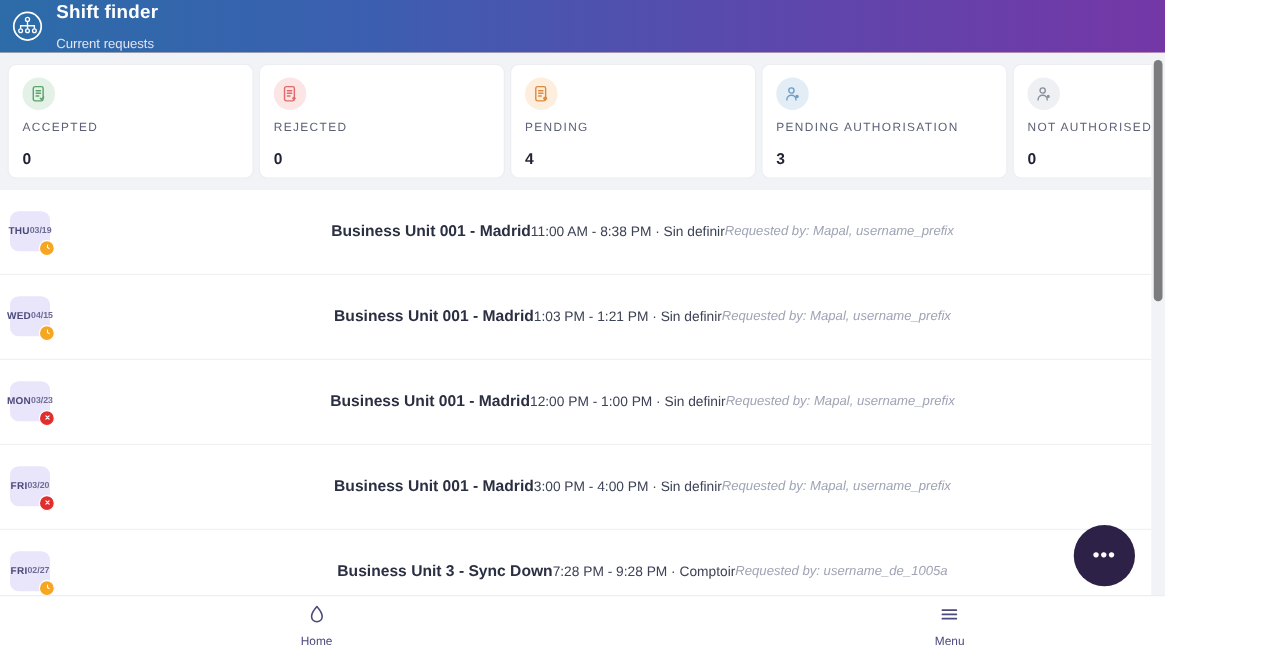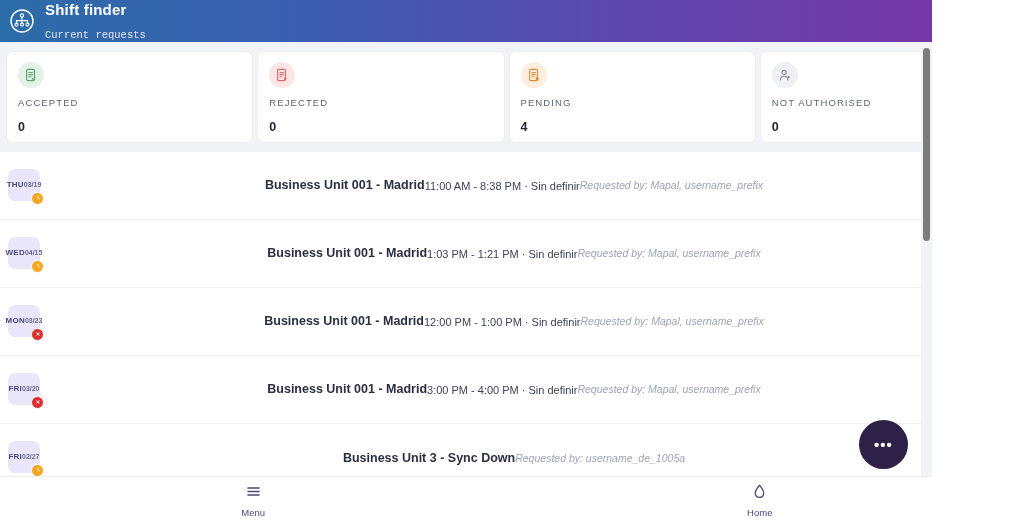--- a/index.html
+++ b/index.html
@@ -32,21 +32,20 @@
     margin-right: 9px;
   }
   .header-texts { display: flex; flex-direction: column; justify-content: center; }
   .header-title {
     color: #ffffff; font-size: 15px; font-weight: bold;
     letter-spacing: .2px; line-height: 17px;
   }
   .header-sub {
     color: #e2e4f0; font-size: 10.5px; line-height: 13px;
     margin-top: 11px;
-    font-family: Liberation Mono, monospace;
   }
 
   
   .stats {
     position: absolute; top: 42px; left: 0;
     width: 1013px; height: 110px;
     background: #f2f3f6;
     display: flex;
     align-items: flex-start;
     padding: 9px 6px 0 6px;
@@ -214,20 +213,31 @@
         <svg width="14" height="14" viewBox="0 0 16 16">
           <rect x="3" y="1.5" width="9" height="13" rx="1.6" fill="none" stroke="#e08a3c" stroke-width="1.3"></rect>
           <path d="M5.6 5.2h4M5.6 7.6h4M5.6 10h2.4" stroke="#e08a3c" stroke-width="1.3" stroke-linecap="round"></path>
           <circle cx="11.6" cy="12.2" r="1.8" fill="#e08a3c"></circle>
         </svg>
       </div>
       <div class="stat-label">PENDING</div>
       <div class="stat-value">4</div>
     </div>
 
+    <div class="stat-card">
+      <div class="stat-ico" style="background:#e2edf6">
+        <svg width="14" height="14" viewBox="0 0 16 16">
+          <circle cx="7" cy="5" r="2.4" fill="none" stroke="#6f9ec9" stroke-width="1.3"></circle>
+          <path d="M2.8 13.6c0-2.6 1.9-4.2 4.2-4.2s4.2 1.6 4.2 4.2" fill="none" stroke="#6f9ec9" stroke-width="1.3" stroke-linecap="round"></path>
+          <circle cx="12.1" cy="10.4" r="1.6" fill="#6f9ec9"></circle>
+        </svg>
+      </div>
+      <div class="stat-label">PENDING AUTHORISATION</div>
+      <div class="stat-value">3</div>
+    </div>
 
     <div class="stat-card">
       <div class="stat-ico" style="background:#eef0f3">
         <svg width="14" height="14" viewBox="0 0 16 16">
           <circle cx="7" cy="5" r="2.4" fill="none" stroke="#8b8f9c" stroke-width="1.3"></circle>
           <path d="M2.8 13.6c0-2.6 1.9-4.2 4.2-4.2s4.2 1.6 4.2 4.2" fill="none" stroke="#8b8f9c" stroke-width="1.3" stroke-linecap="round"></path>
           <circle cx="12.1" cy="10.4" r="1.4" fill="#8b8f9c"></circle>
         </svg>
       </div>
       <div class="stat-label">NOT AUTHORISED</div>
@@ -330,45 +340,46 @@
         </div>
         <div class="status-dot pending">
           <svg width="8" height="8" viewBox="0 0 10 10">
             <circle cx="5" cy="5" r="4" fill="#f5a623"></circle>
             <path d="M5 2.6V5l1.7 1.1" stroke="#ffffff" stroke-width="1.1" fill="none" stroke-linecap="round"></path>
           </svg>
         </div>
       </div>
       <div class="row-body">
         <div class="row-title">Business Unit 3 - Sync Down</div>
+        <div class="row-meta">7:28 PM - 9:28 PM · Comptoir</div>
         <div class="row-req">Requested by: username_de_1005a</div>
       </div>
       <div class="row-menu">•••</div>
     </div>
 
   </div>
 
   <div class="fab">•••</div>
 
   <div class="bottomnav">
     <div class="nav-item">
       <span>
         <svg width="17" height="17" viewBox="0 0 20 20">
-          <path d="M3.5 6h13M3.5 10h13M3.5 14h13" stroke="#4a4a7c" stroke-width="1.8" stroke-linecap="round"></path>
+          <path d="M10 2.6 C12.6 5.6 15 8.6 15 11.8 C15 15 12.8 16.9 10 16.9 C7.2 16.9 5 15 5 11.8 C5 8.6 7.4 5.6 10 2.6 Z" fill="none" stroke="#4a4a7c" stroke-width="1.5" stroke-linejoin="round"></path>
         </svg>
       </span>
-      <span class="nav-label">Menu</span>
+      <span class="nav-label">Home</span>
     </div>
     <div class="nav-item">
       <span>
         <svg width="17" height="17" viewBox="0 0 20 20">
-          <path d="M10 2.6 C12.6 5.6 15 8.6 15 11.8 C15 15 12.8 16.9 10 16.9 C7.2 16.9 5 15 5 11.8 C5 8.6 7.4 5.6 10 2.6 Z" fill="none" stroke="#4a4a7c" stroke-width="1.5" stroke-linejoin="round"></path>
+          <path d="M3.5 6h13M3.5 10h13M3.5 14h13" stroke="#4a4a7c" stroke-width="1.8" stroke-linecap="round"></path>
         </svg>
       </span>
-      <span class="nav-label">Home</span>
+      <span class="nav-label">Menu</span>
     </div>
   </div>
 
   <div class="scrollbar-track">
     <div class="scrollbar-thumb"></div>
   </div>
 
 </div>
 
 </body></html>

